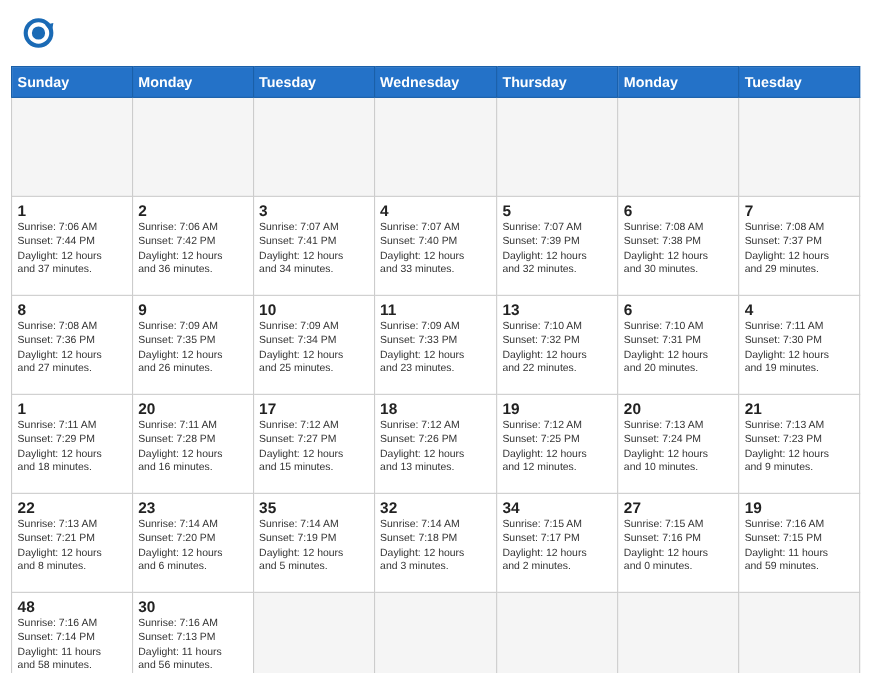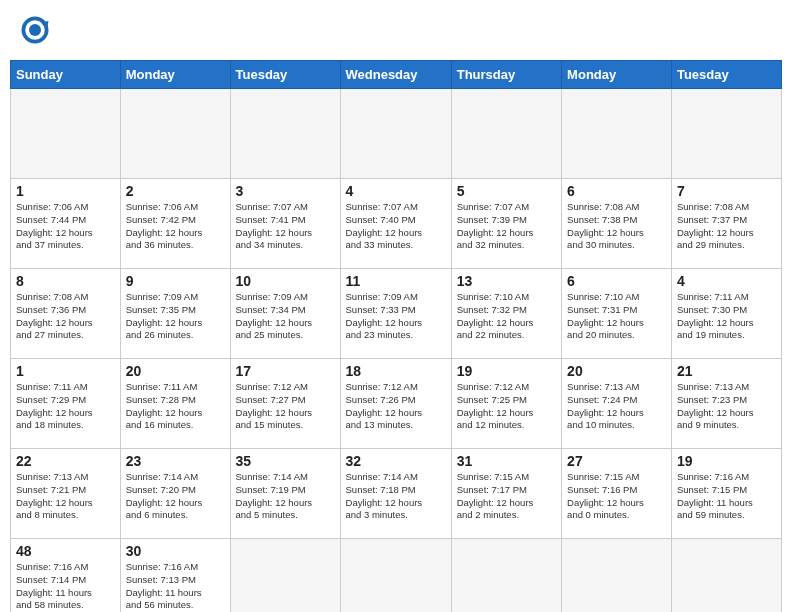--- a/index.html
+++ b/index.html
@@ -224,21 +224,21 @@
         </td>
         <td>
           <span class="day-number">35</span>
           <div class="day-info">Sunrise: 7:14 AM<br>Sunset: 7:19 PM<br>Daylight: 12 hours<br>and 5 minutes.</div>
         </td>
         <td>
           <span class="day-number">32</span>
           <div class="day-info">Sunrise: 7:14 AM<br>Sunset: 7:18 PM<br>Daylight: 12 hours<br>and 3 minutes.</div>
         </td>
         <td>
-          <span class="day-number">31</span>
+          <span class="day-number">34</span>
           <div class="day-info">Sunrise: 7:15 AM<br>Sunset: 7:17 PM<br>Daylight: 12 hours<br>and 2 minutes.</div>
         </td>
         <td>
           <span class="day-number">27</span>
           <div class="day-info">Sunrise: 7:15 AM<br>Sunset: 7:16 PM<br>Daylight: 12 hours<br>and 0 minutes.</div>
         </td>
         <td>
           <span class="day-number">19</span>
           <div class="day-info">Sunrise: 7:16 AM<br>Sunset: 7:15 PM<br>Daylight: 11 hours<br>and 59 minutes.</div>
         </td>

